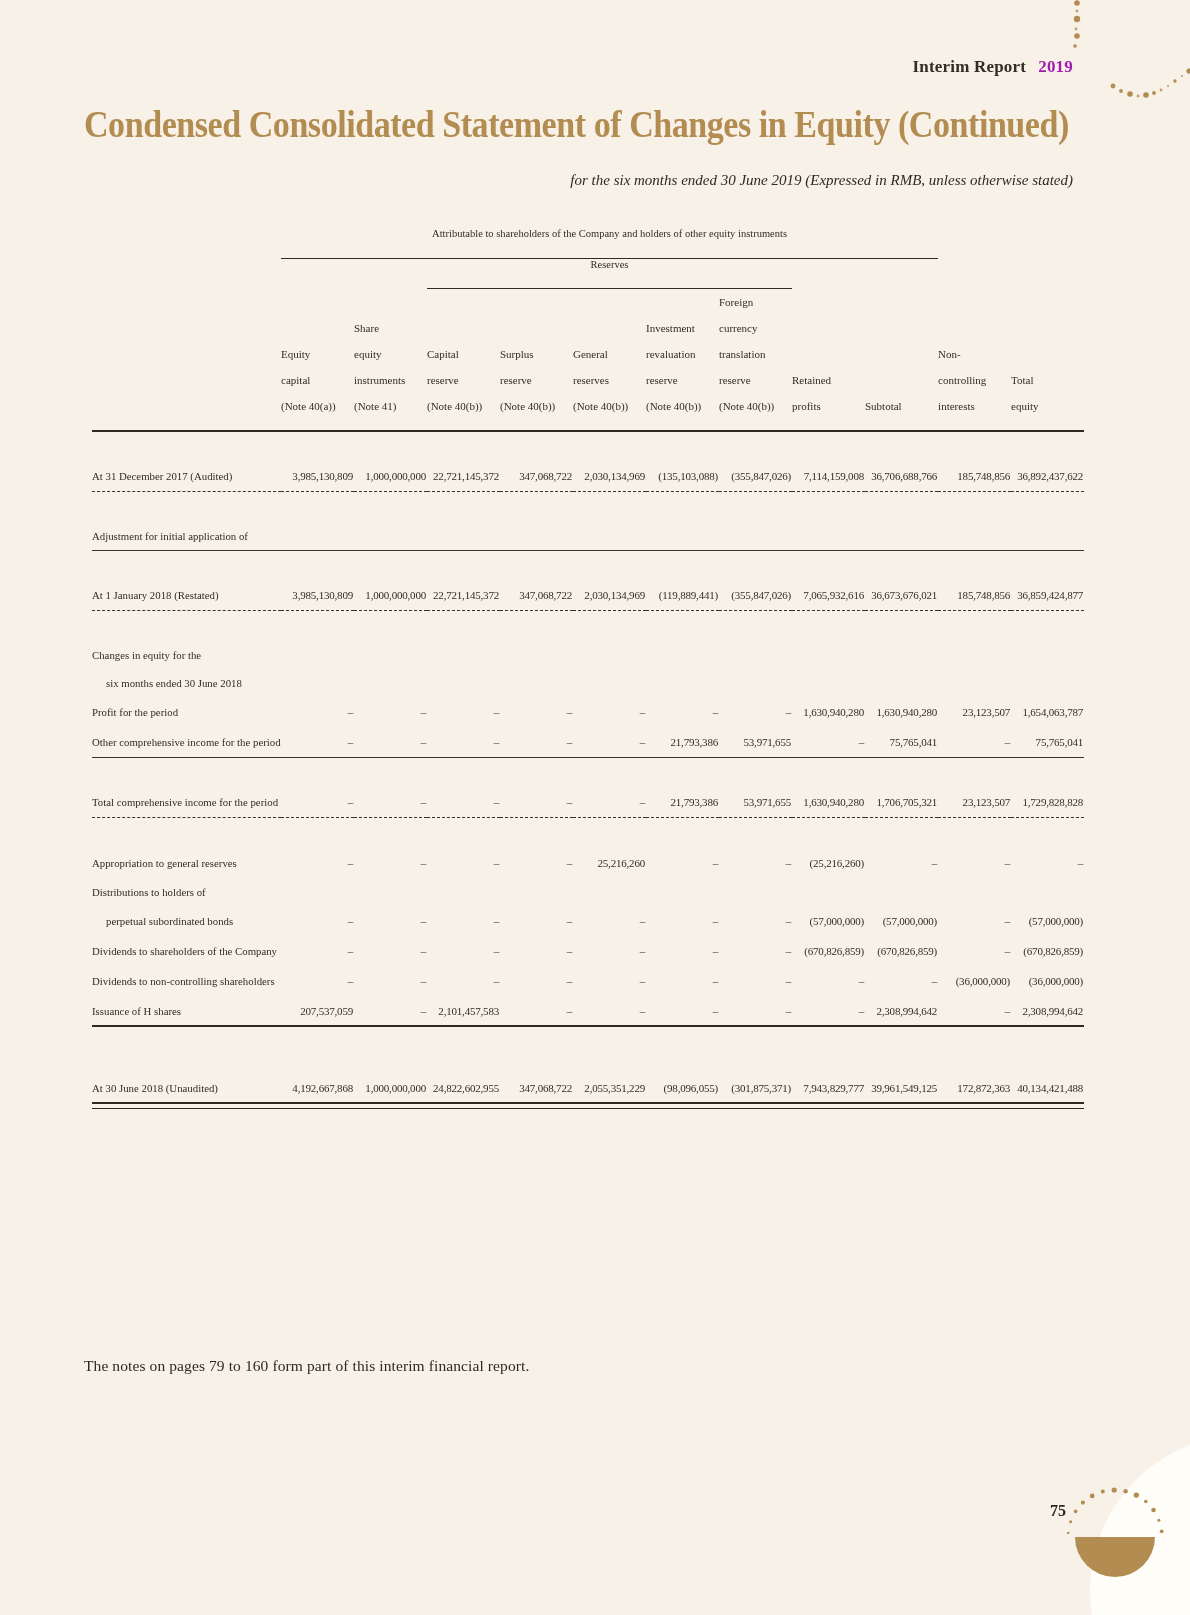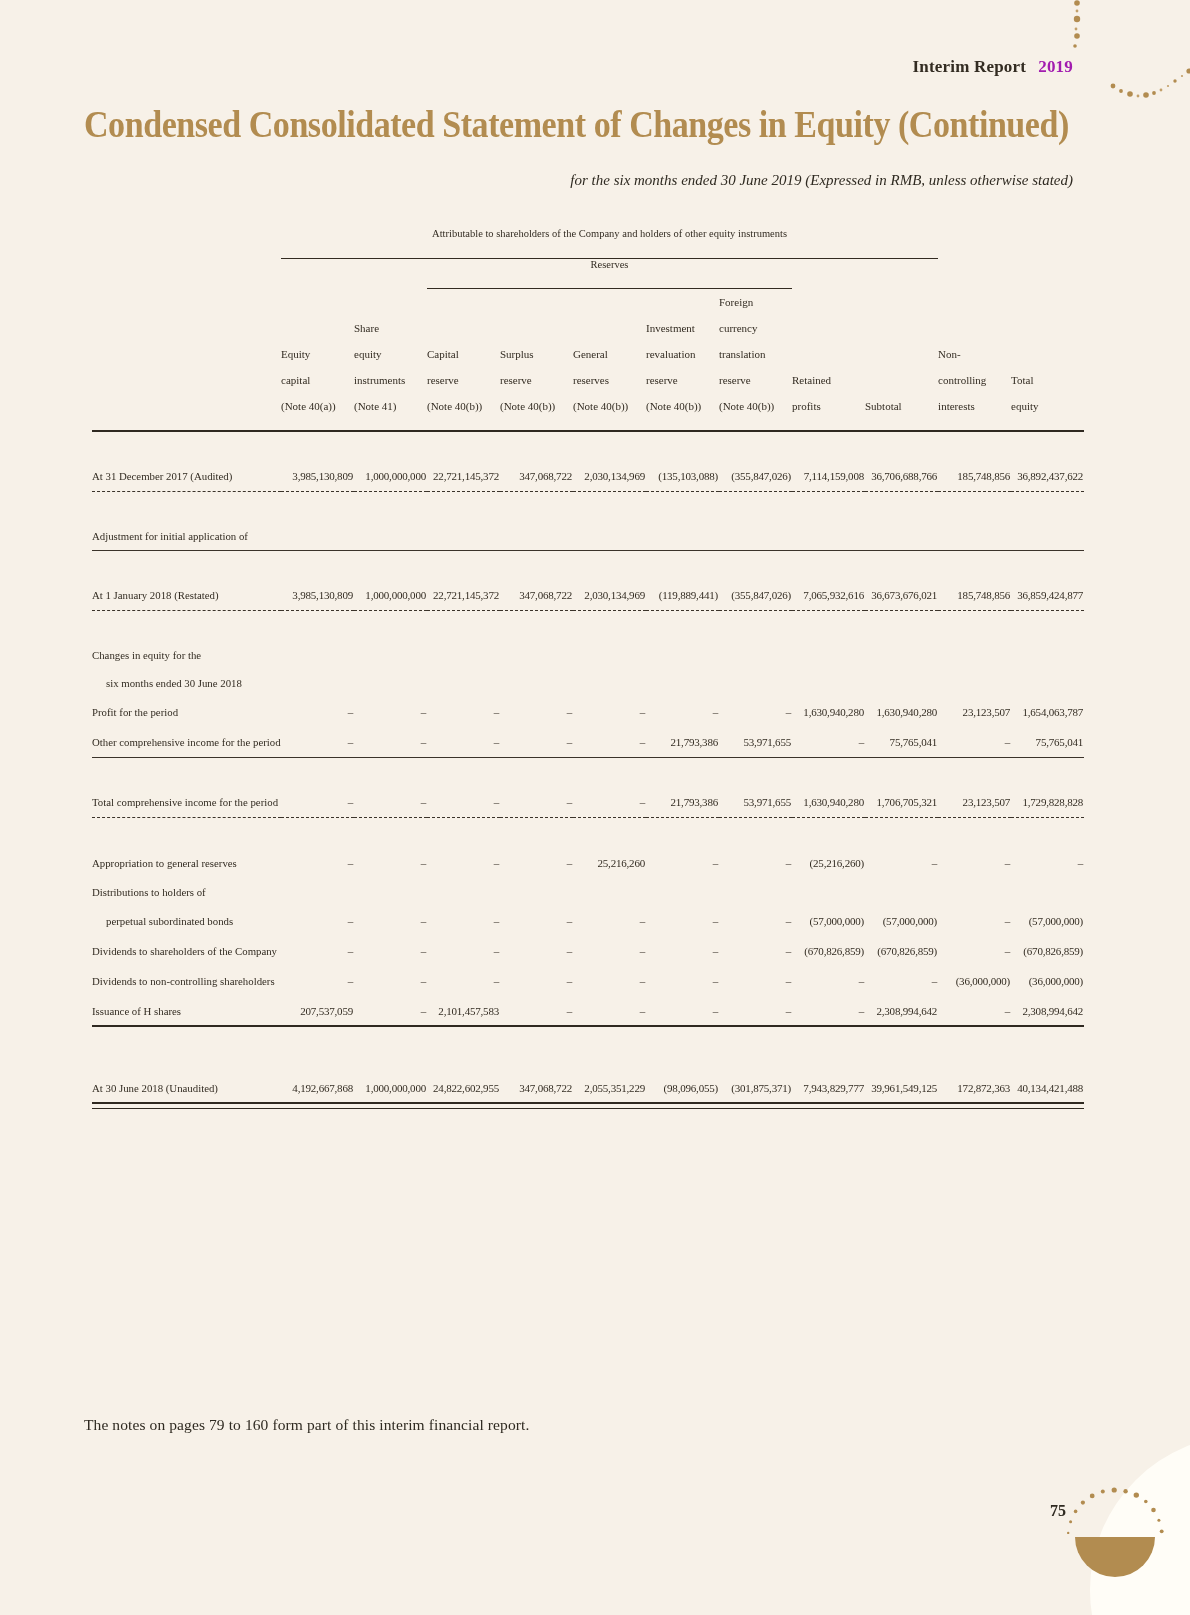--- a/index.html
+++ b/index.html
@@ -44,21 +44,21 @@
   .labelrow td { height:28px; vertical-align:middle; }
   .val { text-align:right; padding-right:1px; white-space:nowrap; letter-spacing:-0.2px; }
   .spacer td { height:30px; }
   .spacer.tall td { height:46px; }
   .rule { height:0; line-height:0; font-size:0; }
   .rule.thick  { border-top:2.4px solid #2f2920; }
   .rule.solid  { border-top:1.3px solid #3b332a; }
   .rule.dashed { border-top:1.6px dashed #3b332a; }
   .rule.double { border-top:2.4px solid #2f2920; border-bottom:1.1px solid #2f2920; height:5px; }
   .footnote {
-    position:absolute; left:84px; top:1416px;
+    position:absolute; left:84px; top:1357px;
     font-size:15.5px; color:#2f2a21; letter-spacing:.1px;
   }
   .page-num {
     position:absolute; left:1050px; top:1502px;
     font-size:16px; font-weight:bold; color:#2f2a21;
   }
   .decor-top { position:absolute; top:0; right:0; width:170px; height:120px; }
   .decor-bottom { position:absolute; bottom:0; right:0; width:300px; height:250px; }
 </style>
 </head>

